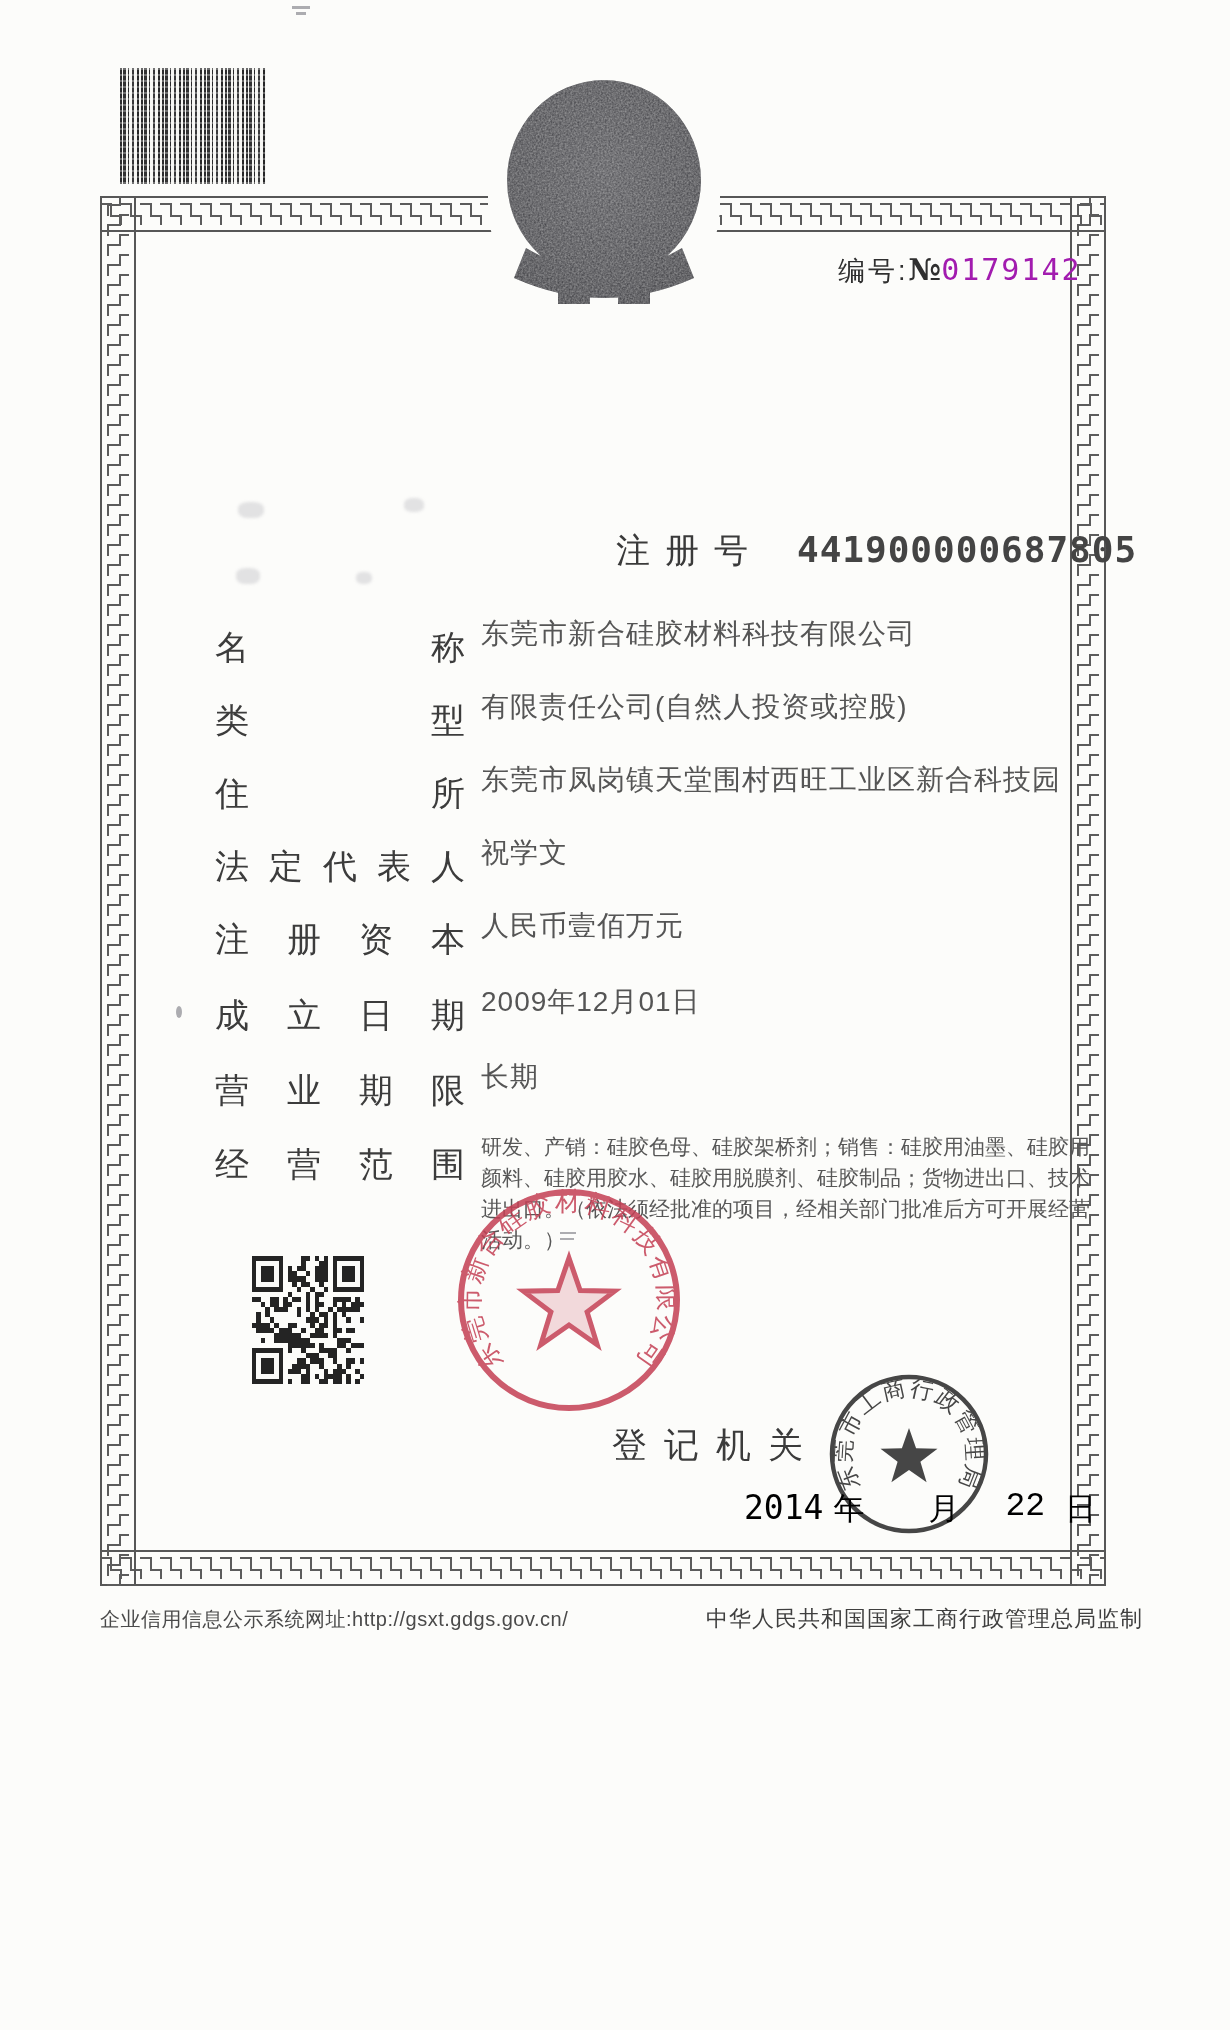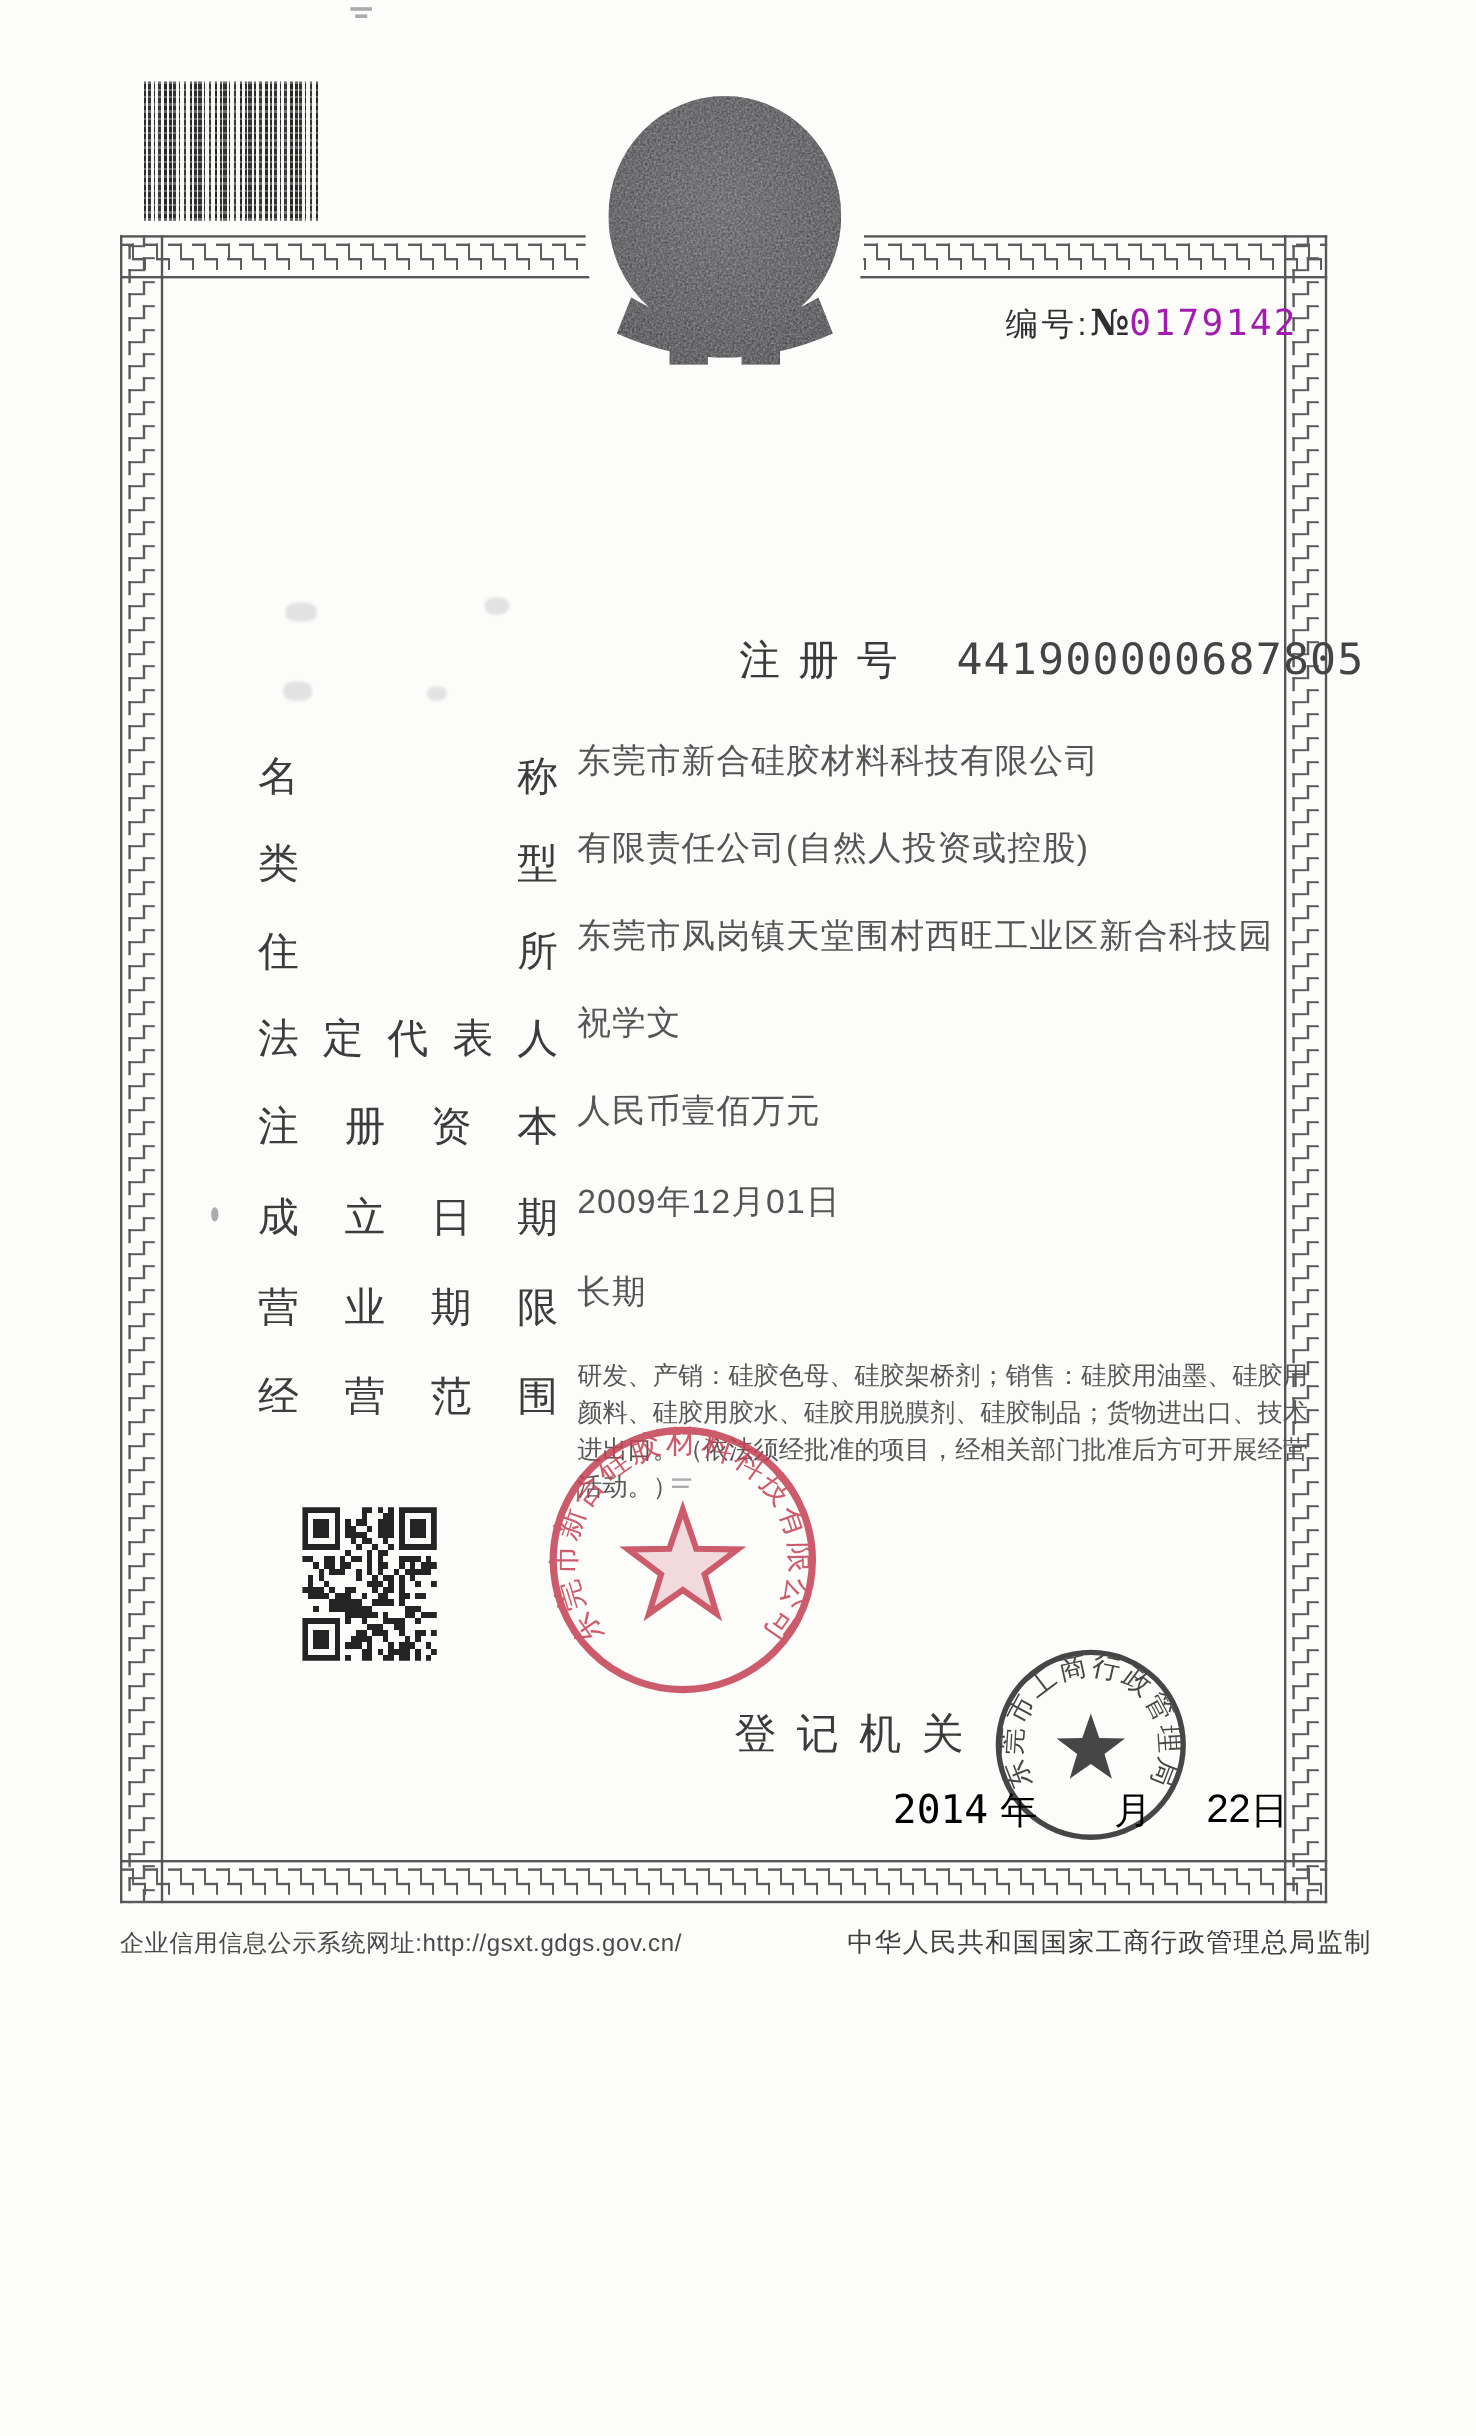--- a/index.html
+++ b/index.html
@@ -41,42 +41,42 @@
           color:#2f2f2f;}
   .serial .lbl{font-size:27px;letter-spacing:3px;font-weight:500;}
   .serial .no-sign{font-family:"DejaVu Serif",serif;font-size:30px;font-weight:bold;}
   .serial .num{font-family:"DejaVu Sans Mono",monospace;font-size:30px;letter-spacing:2px;color:#a21caf;}
 
   .title{position:absolute;left:288px;top:326px;font-size:146px;line-height:1.15;font-weight:900;
          letter-spacing:22px;color:#262626;white-space:nowrap;}
 
   .regno{position:absolute;left:616px;top:528px;display:flex;align-items:baseline;gap:34px;}
   .regno .lbl{font-size:34px;letter-spacing:15px;font-weight:500;color:#3a3a3a;}
-  .regno .num{font-family:"DejaVu Sans Mono",monospace;font-size:36px;letter-spacing:1px;color:#444;}
+  .regno .num{font-family:"DejaVu Sans Mono",monospace;font-size:36px;letter-spacing:1px;color:#444;font-weight:bold;}
 
   
   .fields{position:absolute;left:215px;top:612px;width:880px;}
   .row{position:absolute;left:0;display:flex;align-items:flex-start;}
   .row .flabel{width:250px;font-size:34px;font-weight:500;color:#3c3c3c;
                text-align:justify;text-align-last:justify;line-height:1.15;margin-top:16px;}
   .row .fvalue{margin-left:16px;font-size:28px;color:#555;line-height:1.3;padding-top:4px;letter-spacing:1px;}
   .row.scope .fvalue{font-size:21px;width:612px;letter-spacing:0;line-height:1.48;color:#575757;padding-top:2px;}
 
   
   .qr{position:absolute;left:252px;top:1256px;width:112px;height:128px;}
   .seal-company{position:absolute;left:452px;top:1178px;width:234px;height:246px;opacity:.85;}
   .seal-registry{position:absolute;left:824px;top:1366px;width:168px;height:178px;opacity:.88;}
 
   .registry-label{position:absolute;left:612px;top:1422px;font-size:35px;letter-spacing:17px;
                   font-weight:500;color:#3b3b3b;white-space:nowrap;}
   .issue-date{position:absolute;left:744px;top:1488px;display:flex;align-items:flex-start;color:#000000;
               font-size:31px;font-weight:500;z-index:1;}
   .issue-date .y{font-family:"DejaVu Sans Mono",monospace;font-size:33px;margin-right:10px;}
   .issue-date .gap1{width:64px;} .issue-date .gap2{width:46px;}
-  .issue-date .d{font-family:Liberation Sans, sans-serif;font-size:33px;margin-right:0;}
+  .issue-date .d{font-family:Liberation Mono, monospace;font-size:33px;margin-right:20px;}
 
   
   .footer-left{position:absolute;left:100px;top:1606px;font-size:20px;color:#4a4a4a;letter-spacing:.5px;}
   .footer-right{position:absolute;left:706px;top:1604px;font-size:22px;color:#3f3f3f;font-weight:500;letter-spacing:1px;}
 </style>
 </head>
 <body>
 
 <div class="page">
 

